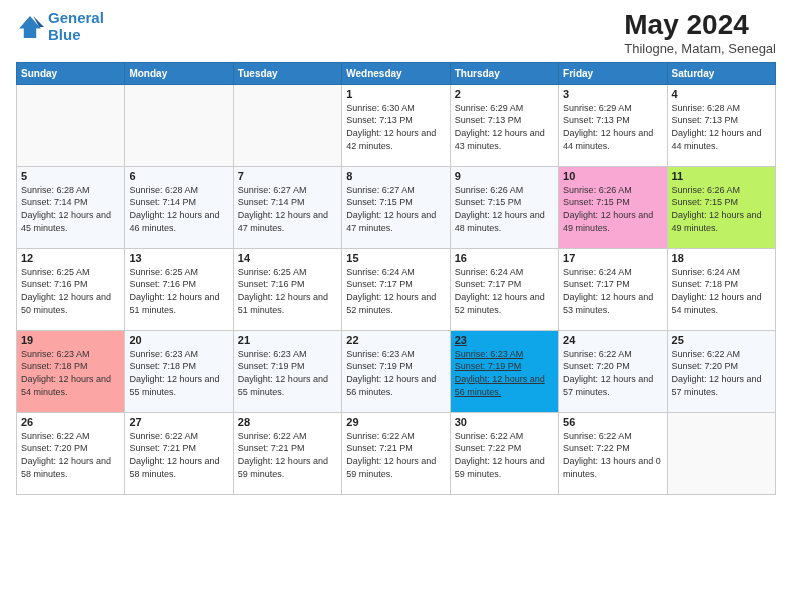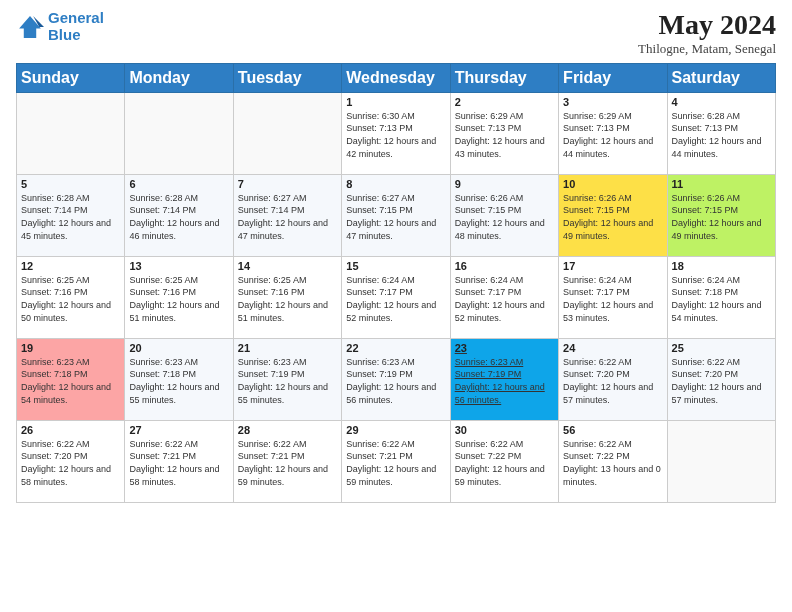--- a/index.html
+++ b/index.html
@@ -34,42 +34,41 @@
       line-height: 1.1;
     }
     .logo-text span {
       color: #2e7ec4;
     }
     .logo-icon {
       width: 28px;
       height: 28px;
     }
     .title-area {
-      text-align: right;
-      font-family: Liberation Serif, serif;
+      text-align: left;
     }
     .month-title {
       font-size: 28px;
       font-weight: bold;
       color: #222;
       line-height: 1.1;
     }
     .location {
       font-size: 13px;
       color: #444;
     }
     .calendar {
       width: 100%;
       border-collapse: collapse;
       table-layout: fixed;
     }
     .calendar th {
       background: #2e7ec4;
       color: #fff;
-      font-size: 16px;
+      font-size: 10px;
       font-weight: bold;
       padding: 5px 4px;
       text-align: left;
       border: 1px solid #2a6fa8;
     }
     .calendar td {
       border: 1px solid #ccc;
       vertical-align: top;
       padding: 3px 4px;
       font-size: 9.5px;
@@ -192,21 +191,21 @@
 Daylight: 12 hours
 and 47 minutes.</div>
           </td>
           <td style="background: rgb(245, 248, 252);">
             <span class="day-number">9</span>
             <div class="day-info">Sunrise: 6:26 AM
 Sunset: 7:15 PM
 Daylight: 12 hours
 and 48 minutes.</div>
           </td>
-          <td style="background: #fde047;">
+          <td style="background: #f9a8d4;">
             <span class="day-number">10</span>
             <div class="day-info">Sunrise: 6:26 AM
 Sunset: 7:15 PM
 Daylight: 12 hours
 and 49 minutes.</div>
           </td>
           <td style="background: #bef264;">
             <span class="day-number">11</span>
             <div class="day-info">Sunrise: 6:26 AM
 Sunset: 7:15 PM

